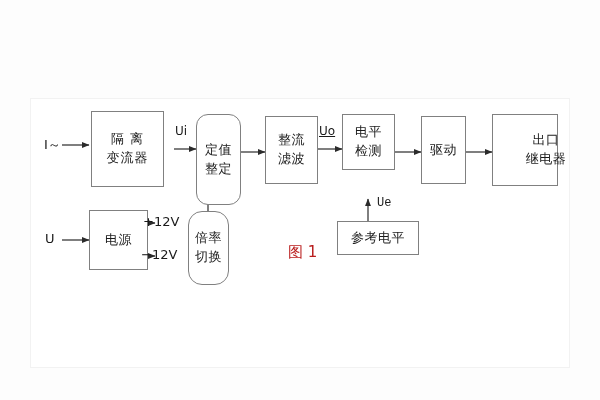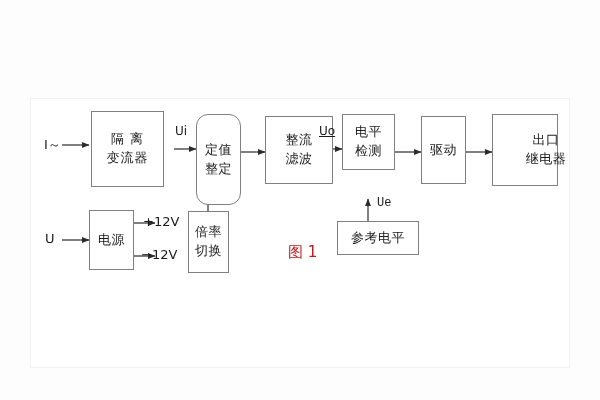--- a/index.html
+++ b/index.html
@@ -98,44 +98,44 @@
   <div class="node wide" style="left:91px;top:111px;width:73px;height:76px;">
     <span class="ln">隔 离</span>
     <span class="ln">变流器</span>
   </div>
 
   <div class="node" style="left:196px;top:114px;width:45px;height:91px;border-radius:12px;">
     <span class="ln">定值</span>
     <span class="ln">整定</span>
   </div>
 
-  <div class="node" style="left:265px;top:116px;width:68px;height:68px;">
+  <div class="node" style="left:265px;top:116px;width:53px;height:68px;">
     <span class="ln">整流</span>
     <span class="ln">滤波</span>
   </div>
 
   <div class="node" style="left:342px;top:114px;width:53px;height:56px;">
     <span class="ln">电平</span>
     <span class="ln">检测</span>
   </div>
 
   <div class="node" style="left:421px;top:116px;width:45px;height:68px;">
     <span class="ln">驱动</span>
   </div>
 
   <div class="node" style="left:492px;top:114px;width:66px;height:72px;padding-left:42px;">
     <span class="ln">出口</span>
     <span class="ln">继电器</span>
   </div>
 
-  <div class="node" style="left:89px;top:210px;width:45px;height:60px;">
+  <div class="node" style="left:89px;top:210px;width:59px;height:60px;">
     <span class="ln">电源</span>
   </div>
 
-  <div class="node" style="left:188px;top:211px;width:41px;height:62px;">
+  <div class="node" style="left:188px;top:211px;width:41px;height:74px;border-radius:14px;">
     <span class="ln">倍率</span>
     <span class="ln">切换</span>
   </div>
 
   <div class="node" style="left:337px;top:221px;width:82px;height:34px;text-align:center;">
     <span class="ln">参考电平</span>
   </div>
 
   <div class="lbl" style="left:44px;top:136px;">I～</div>
 

